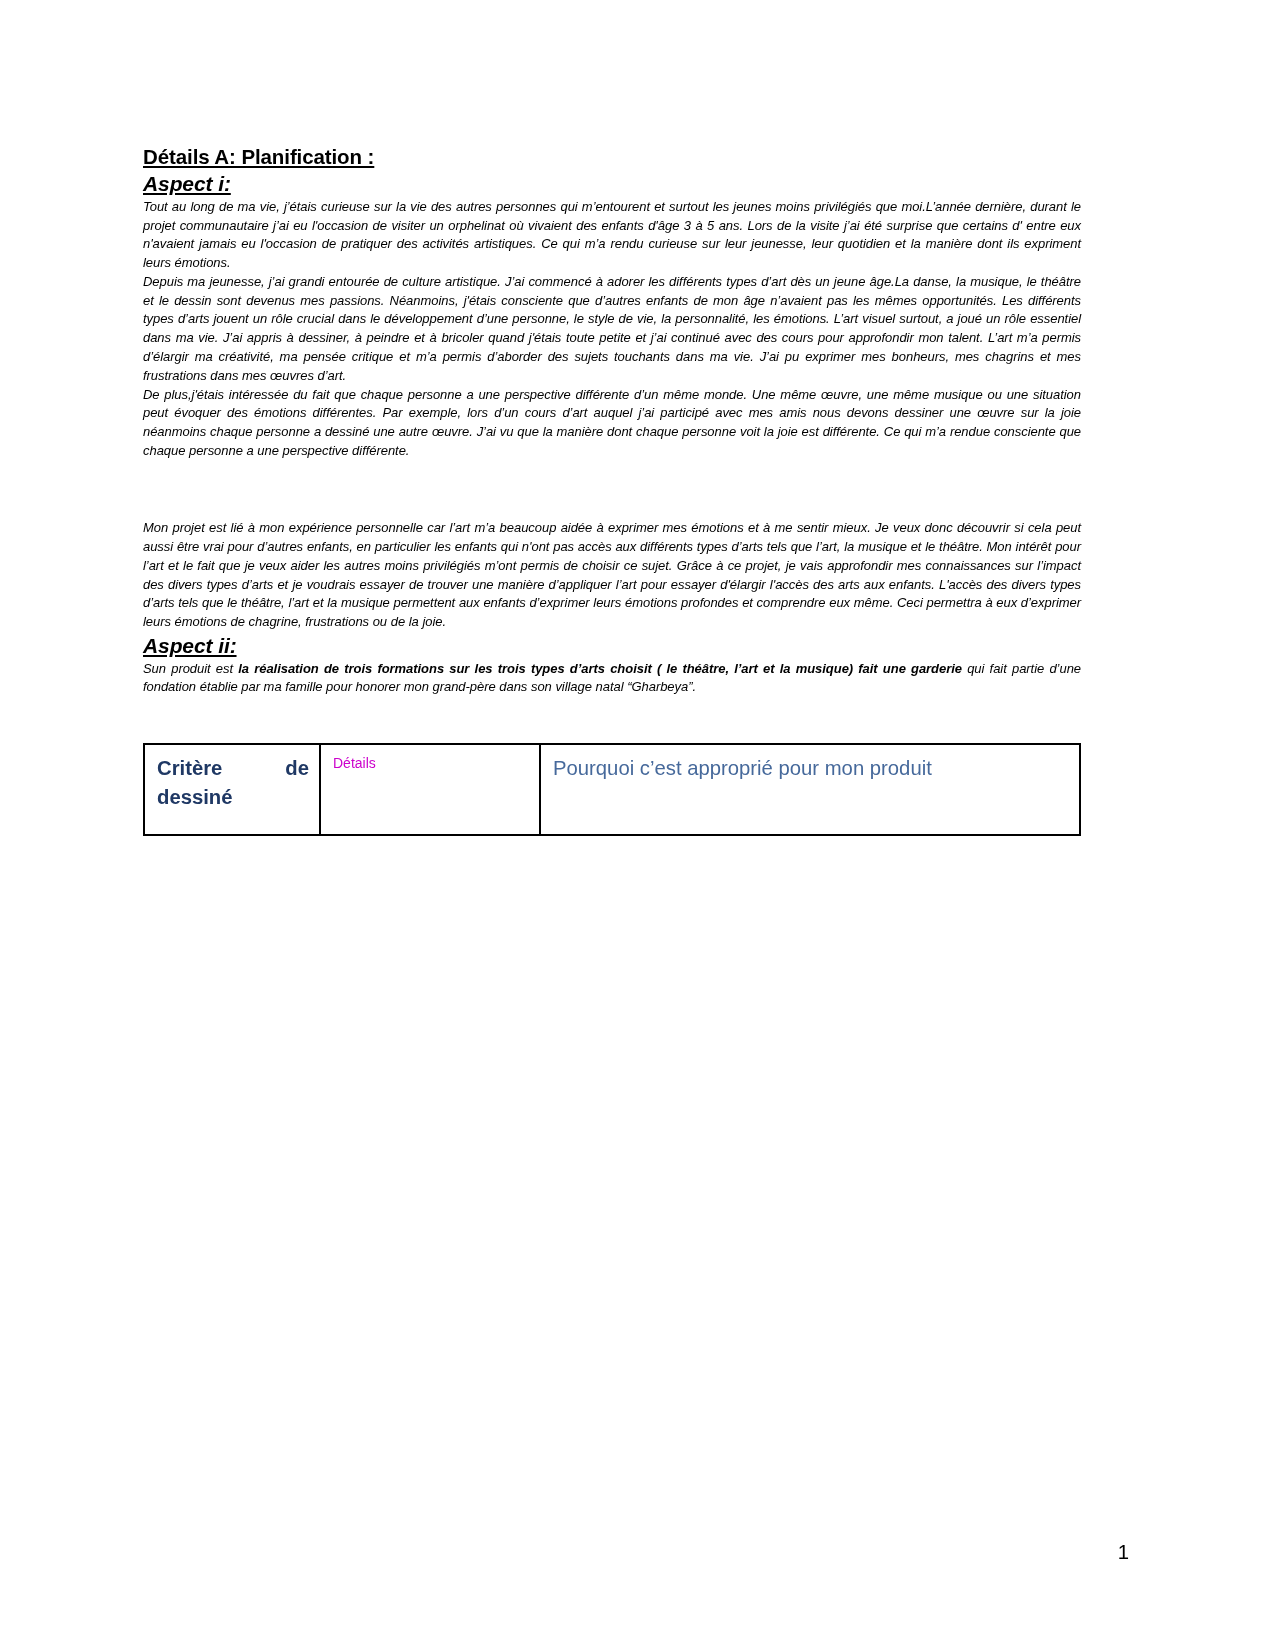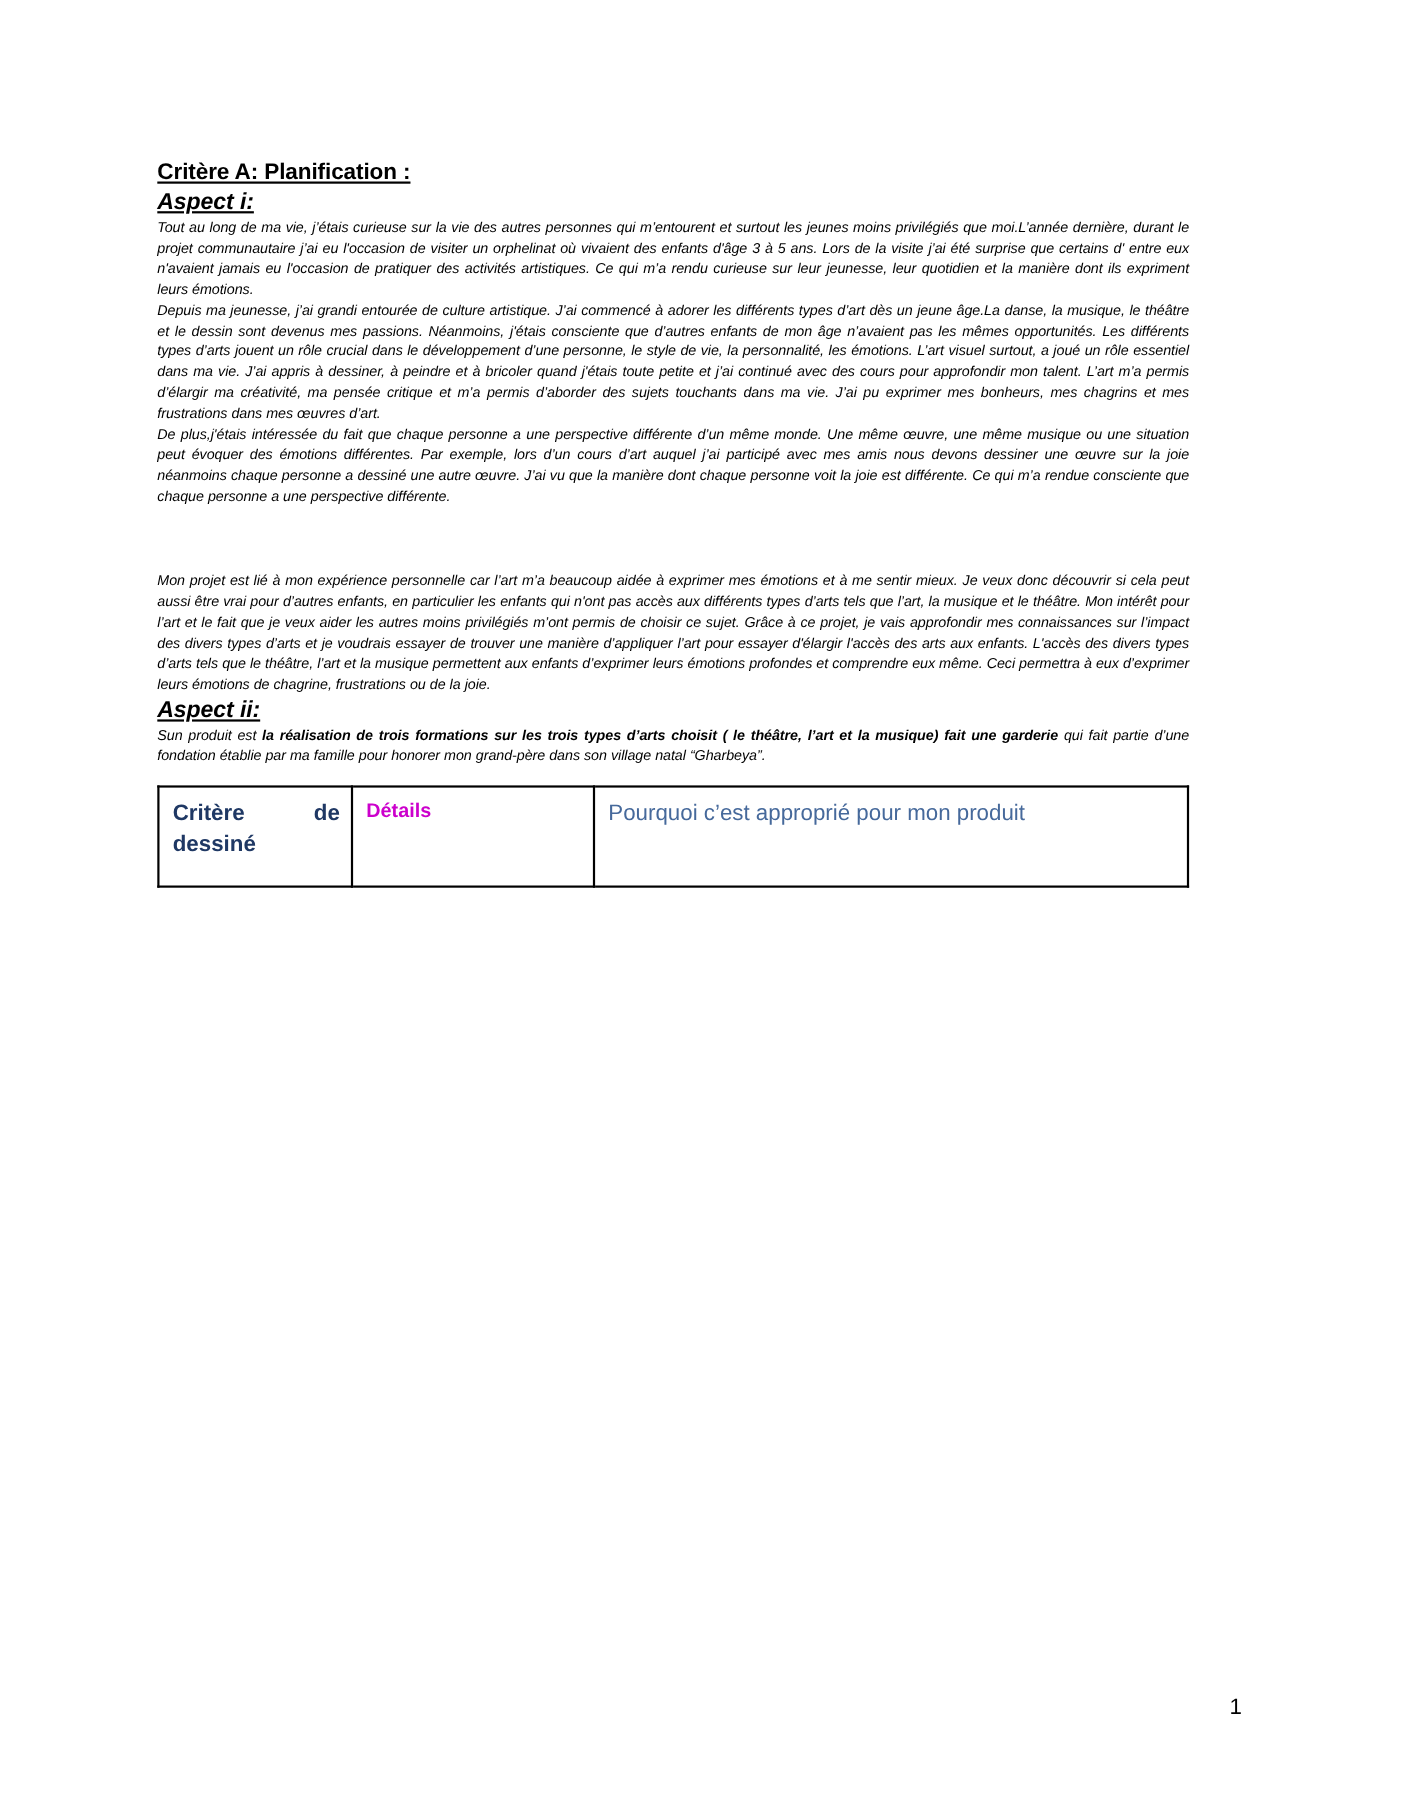--- a/index.html
+++ b/index.html
@@ -55,21 +55,21 @@
   .spacer-line {
     height: 29.3px;
   }
   .u {
     text-decoration: underline;
   }
   .b {
     font-weight: bold;
   }
   .table-wrap {
-    margin-top: 17px;
+    margin-top: 46px;
   }
   table.crit-table {
     border-collapse: collapse;
     width: 938px;
     table-layout: fixed;
   }
   table.crit-table td {
     border: 2px solid #000000;
     vertical-align: top;
     padding: 9px 10px 10px 12px;
@@ -87,22 +87,22 @@
   .th-critere {
     color: #1f3864;
     font-weight: bold;
     font-size: 20.3px;
     line-height: 1.42;
     text-align: justify;
     text-align-last: justify;
   }
   .th-details {
     color: #cc00cc;
-    font-weight: bold;
-    font-size: 18px;
+    font-weight: normal;
+    font-size: 14px;
     line-height: 1.42;
   }
   .th-pourquoi {
     color: #46699b;
     font-weight: normal;
     font-size: 20.3px;
     line-height: 1.42;
   }
   .page-number {
     position: absolute;
@@ -112,21 +112,21 @@
     color: #000000;
   }
 </style>
 </head>
 <body>
 
 <div class="page">
 
   <div class="content">
 
-    <div class="h-title">Critère A: Planification :</div>
+    <div class="h-title">Détails A: Planification :</div>
 
     <div class="h-aspect">Aspect i:</div>
 
     <p class="para">Tout au long de ma vie, j’étais curieuse sur la vie des autres personnes qui m’entourent et surtout les jeunes moins privilégiés que moi.L’année dernière, durant le projet communautaire j’ai eu l'occasion de visiter un orphelinat où vivaient des enfants d'âge 3 à 5 ans. Lors de la visite j’ai été surprise que certains d' entre eux n'avaient jamais eu l'occasion de pratiquer des activités artistiques. Ce qui m’a rendu curieuse sur leur jeunesse, leur quotidien et la manière dont ils expriment leurs émotions.</p>
 
     <p class="para">Depuis ma jeunesse, j’ai grandi entourée de culture artistique. J’ai commencé à adorer les différents types d’art dès un jeune âge.La danse, la musique, le théâtre et le dessin sont devenus mes passions. Néanmoins, j'étais consciente que d’autres enfants de mon âge n’avaient pas les mêmes opportunités. Les différents types d’arts jouent un rôle crucial dans le développement d’une personne, le style de vie, la personnalité, les émotions. L’art visuel surtout,  a joué un rôle essentiel dans ma vie. J’ai appris à dessiner, à peindre et à bricoler quand j'étais toute petite et j’ai continué avec des cours pour approfondir mon talent.   L’art m’a permis d’élargir ma créativité, ma pensée critique et m’a permis d’aborder des sujets touchants dans ma vie. J’ai pu exprimer mes bonheurs, mes chagrins et mes frustrations dans mes œuvres d’art.</p>
 
     <p class="para">De plus,j'étais intéressée du fait que chaque personne a une perspective différente d’un même monde. Une même œuvre, une même musique ou une situation peut évoquer des émotions différentes. Par exemple, lors d’un cours d’art auquel j’ai participé avec mes amis nous devons dessiner une œuvre sur la joie néanmoins chaque personne a dessiné une autre œuvre. J’ai vu que la manière dont chaque personne voit la joie est différente. Ce qui m’a rendue consciente que chaque personne a une perspective différente.</p>
 
     <div class="spacer-line"></div>

